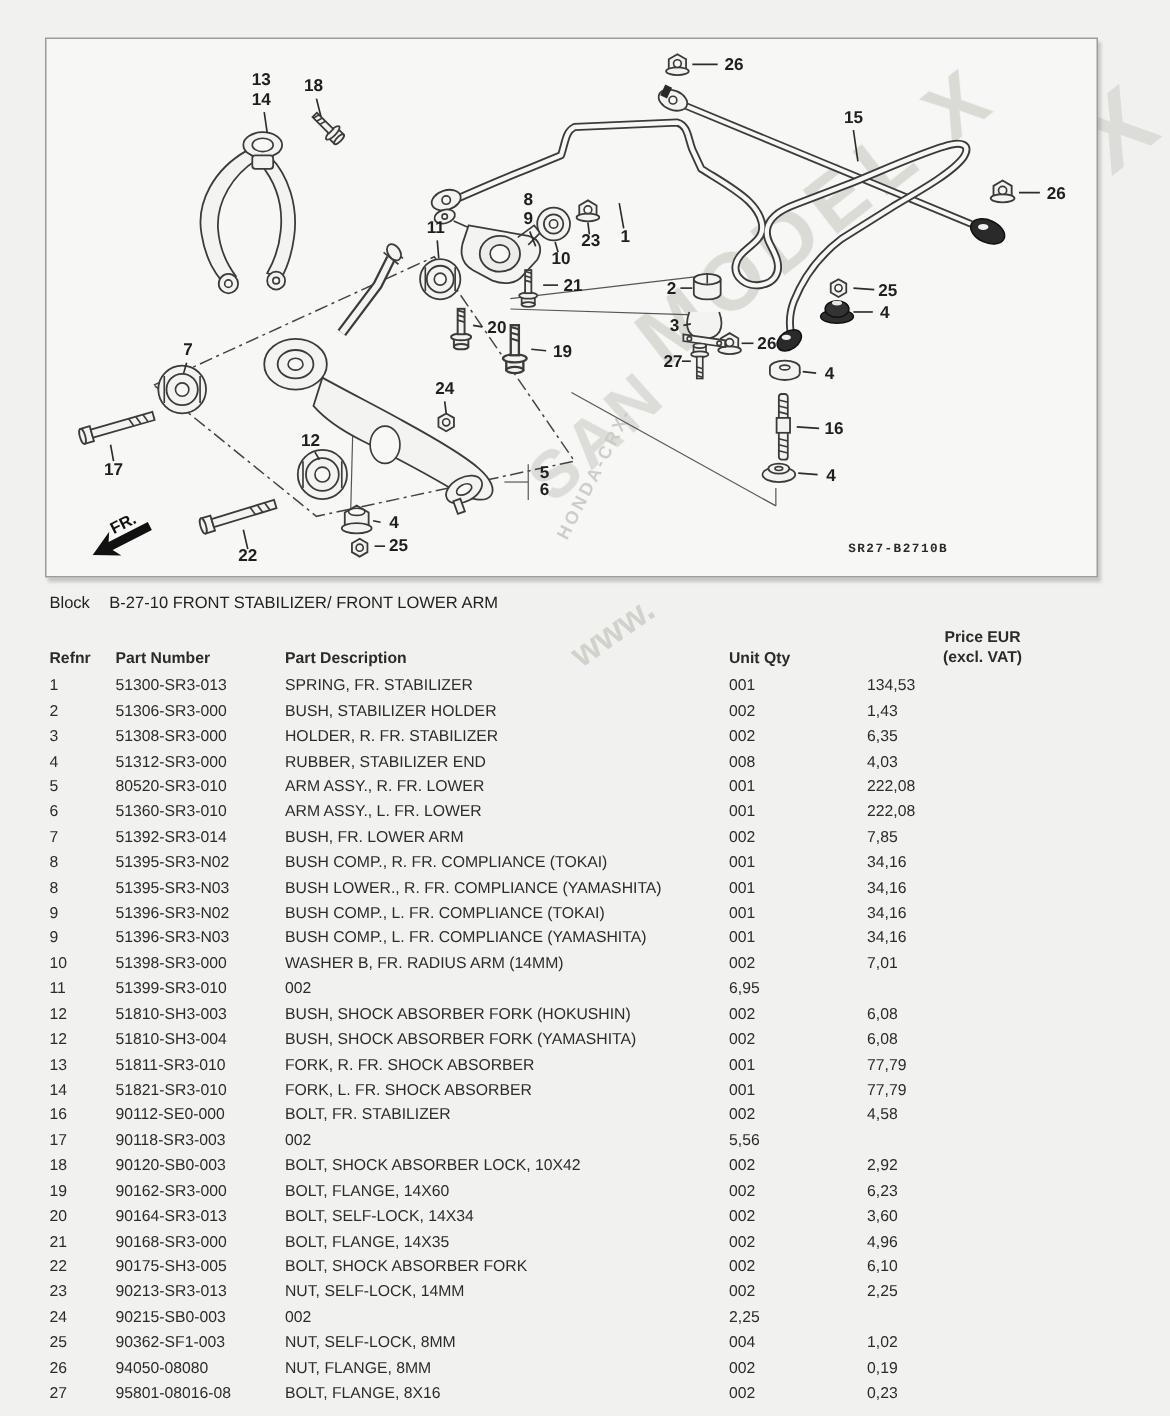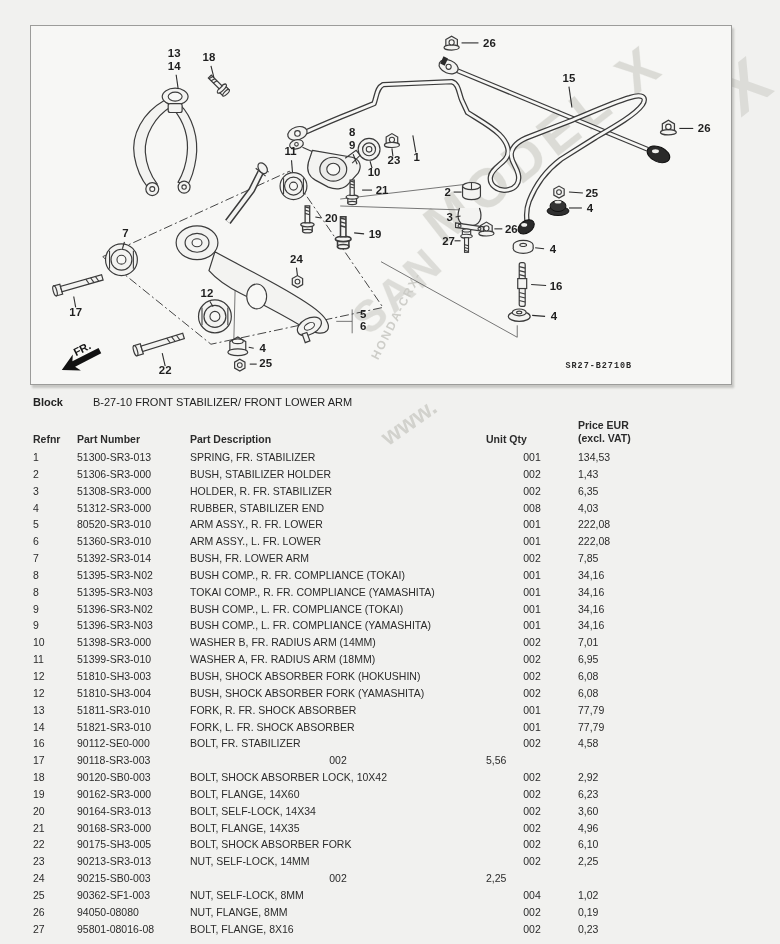--- a/index.html
+++ b/index.html
@@ -16,28 +16,28 @@
   .pc{fill:#f3f3f1;stroke:#3b3b3b;stroke-width:1.2;}
   .pw{fill:#f8f8f6;stroke:#3b3b3b;stroke-width:1.1;}
   .ln{fill:none;stroke:#3b3b3b;stroke-width:1.1;}
   .thin{fill:none;stroke:#555;stroke-width:0.8;}
   .dashdot{fill:none;stroke:#444;stroke-width:1;stroke-dasharray:9 3 2 3;}
   .tube-out{fill:none;stroke:#3b3b3b;stroke-width:5.4;stroke-linejoin:round;}
   .tube-in{fill:none;stroke:#f7f7f5;stroke-width:2.9;stroke-linejoin:round;}
   .rod-out{stroke:#3b3b3b;stroke-width:5;}
   .rod-in{stroke:#f7f7f5;stroke-width:2.6;}
   .block-line{position:absolute;left:33px;top:396px;font-size:11px;color:#222;z-index:3;}
-  .block-line .b{font-weight:bold;margin-right:30px;}
+  .block-line .b{font-weight:normal;margin-right:13px;}
   .ptable{position:absolute;left:33px;top:411px;width:699px;z-index:3;color:#2b2b2b;}
   .thead{display:grid;grid-template-columns:44px 113px 296px 92px 1fr;align-items:end;font-weight:bold;font-size:10.5px;height:34px;}
   .thead .c-qty{text-align:left;}
-  .thead .c-price{text-align:left;line-height:13px;}
+  .thead .c-price{text-align:center;line-height:13px;}
   .tbody{margin-top:4px;}
   .trow{display:grid;grid-template-columns:44px 113px 296px 92px 1fr;height:16.85px;line-height:16.85px;font-size:10.5px;}
-  .trow .c-qty{text-align:center;}
+  .trow .c-qty{text-align:left;}
   .trow .c-price{text-align:left;}
   .trow span{overflow:hidden;white-space:nowrap;}
 </style>
 </head>
 <body>
 
 <div class="page">
 
   <div class="page-wm" id="page-wm">
       <div style="left: 722px; top: 48px; font-size: 66px; color: rgb(220, 220, 216); transform: rotate(-38deg);">X</div>
@@ -390,21 +390,21 @@
       <span class="c-ref">8</span>
       <span class="c-pn">51395-SR3-N02</span>
       <span class="c-desc">BUSH COMP., R. FR. COMPLIANCE (TOKAI)</span>
       <span class="c-qty">001</span>
       <span class="c-price">34,16</span>
     </div>
 
     <div class="trow">
       <span class="c-ref">8</span>
       <span class="c-pn">51395-SR3-N03</span>
-      <span class="c-desc">TOKAI COMP., R. FR. COMPLIANCE (YAMASHITA)</span>
+      <span class="c-desc">BUSH LOWER., R. FR. COMPLIANCE (YAMASHITA)</span>
       <span class="c-qty">001</span>
       <span class="c-price">34,16</span>
     </div>
 
     <div class="trow">
       <span class="c-ref">9</span>
       <span class="c-pn">51396-SR3-N02</span>
       <span class="c-desc">BUSH COMP., L. FR. COMPLIANCE (TOKAI)</span>
       <span class="c-qty">001</span>
       <span class="c-price">34,16</span>
@@ -422,21 +422,20 @@
       <span class="c-ref">10</span>
       <span class="c-pn">51398-SR3-000</span>
       <span class="c-desc">WASHER B, FR. RADIUS ARM (14MM)</span>
       <span class="c-qty">002</span>
       <span class="c-price">7,01</span>
     </div>
 
     <div class="trow">
       <span class="c-ref">11</span>
       <span class="c-pn">51399-SR3-010</span>
-      <span class="c-desc">WASHER A, FR. RADIUS ARM (18MM)</span>
       <span class="c-qty">002</span>
       <span class="c-price">6,95</span>
     </div>
 
     <div class="trow">
       <span class="c-ref">12</span>
       <span class="c-pn">51810-SH3-003</span>
       <span class="c-desc">BUSH, SHOCK ABSORBER FORK (HOKUSHIN)</span>
       <span class="c-qty">002</span>
       <span class="c-price">6,08</span>

